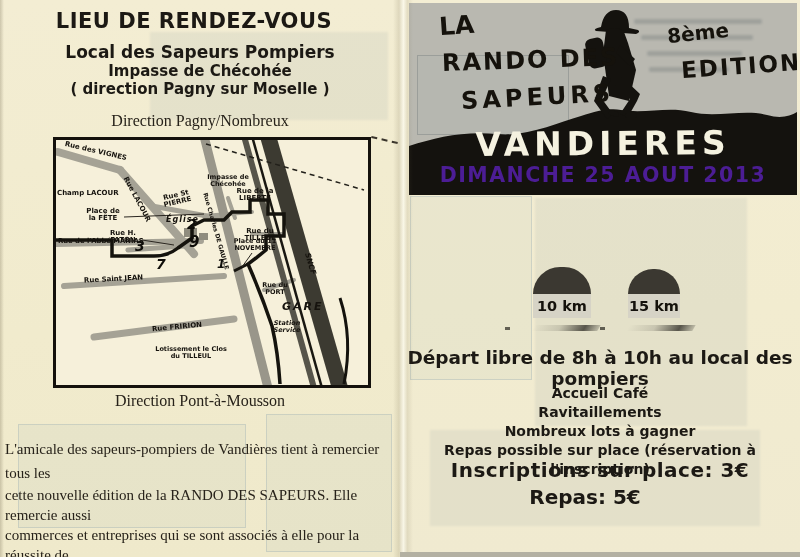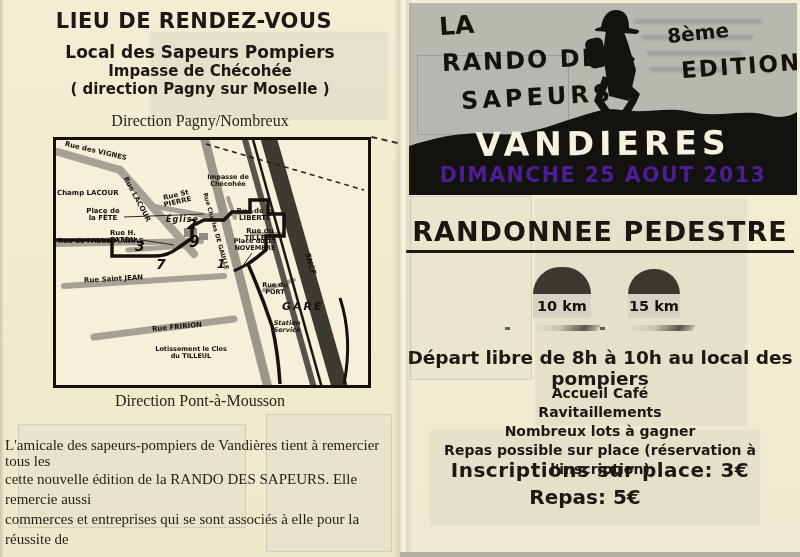--- a/index.html
+++ b/index.html
@@ -113,21 +113,21 @@
       </g>
     </svg>
     
     <span class="mlabel" style="left:8px;top:8px;transform:rotate(13deg);">Rue des VIGNES</span>
     <span class="mlabel" style="left:1px;top:50px;">Champ LACOUR</span>
     <span class="mlabel" style="left:72px;top:36px;transform:rotate(62deg);transform-origin:left top;">Rue LACOUR</span>
     <span class="mlabel mwrap" style="left:104px;top:52px;width:34px;transform:rotate(-13deg);">Rue St PIERRE</span>
     <span class="mlabel mwrap" style="left:150px;top:34px;width:44px;font-size:6.5px;">Impasse de Chécohée</span>
     <span class="mlabel mwrap" style="left:26px;top:68px;width:42px;">Place de la FÊTE</span>
     <span class="mlabel mit" style="left:110px;top:76px;font-size:8px;letter-spacing:1px;">Église</span>
-    <span class="mlabel mwrap" style="left:178px;top:68px;width:42px;">Rue de la LIBERTÉ</span>
+    <span class="mlabel mwrap" style="left:178px;top:48px;width:42px;">Rue de la LIBERTÉ</span>
     <span class="mlabel mwrap" style="left:186px;top:88px;width:36px;">Rue du TILLEUL</span>
     <span class="mlabel mwrap" style="left:50px;top:90px;width:34px;">Rue H. FATON</span>
     <span class="mlabel" style="left:2px;top:98px;font-size:6.8px;">Rue de l'Abbé MANIAS</span>
     <span class="mlabel" style="left:28px;top:136px;transform:rotate(-3deg);">Rue Saint JEAN</span>
     <span class="mlabel mwrap" style="left:174px;top:98px;width:50px;font-size:6.5px;">Place du 11 NOVEMBRE</span>
     <span class="mlabel mwrap" style="left:204px;top:142px;width:30px;font-size:6.5px;">Rue du PORT</span>
     <span class="mlabel mit" style="left:226px;top:161px;font-size:11px;letter-spacing:2px;">GARE</span>
     <span class="mlabel mit" style="left:243px;top:120px;transform:rotate(73deg);font-size:7.5px;">SNCF</span>
     <span class="mlabel" style="left:96px;top:184px;transform:rotate(-5deg);">Rue FRIRION</span>
     <span class="mlabel mwrap mit" style="left:212px;top:180px;width:38px;font-size:6.5px;">Station Service</span>
@@ -138,21 +138,21 @@
     <span class="mnum" style="left:100px;top:116px;">7</span>
     <span class="mnum" style="left:131px;top:76px;">2</span>
     <span class="mnum" style="left:133px;top:93px;font-size:15px;">9</span>
     <span class="mnum" style="left:161px;top:117px;font-size:12px;">1</span>
   </div>
   <div id="dash-out" class="abs"></div>
 
   <div class="serif abs ctr" style="top:392px;font-size:16px;">Direction Pont-à-Mousson</div>
 
   <div class="abs" style="left:5px;top:437px;width:392px;">
-    <div class="serif" style="font-size:15px;line-height:16px;">L'amicale des sapeurs-pompiers de Vandières tient à remercier tous les</div>
+    <div class="serif" style="font-size:15px;line-height:24px;">L'amicale des sapeurs-pompiers de Vandières tient à remercier tous les</div>
     <div class="serif" style="font-size:15px;line-height:20px;">cette nouvelle édition de la RANDO DES SAPEURS. Elle remercie aussi</div>
     <div class="serif" style="font-size:15px;line-height:20px;">commerces et entreprises qui se sont associés à elle pour la réussite de</div>
 
   </div>
 </div>
 
 <div id="right-page" class="page">
 
   <div class="ghost g-box abs" style="left:10px;top:196px;width:120px;height:182px;"></div>
   <div class="ghost g-panel abs" style="left:135px;top:198px;width:212px;height:228px;"></div>
@@ -181,23 +181,20 @@
 
     <span class="scratch" style="left:30px;top:8px;font-size:25px;transform:rotate(-4deg);">LA</span>
     <span class="scratch" style="left:33px;top:43px;font-size:24px;letter-spacing:2px;transform:rotate(-2deg);">RANDO DES</span>
     <span class="scratch" style="left:52px;top:80px;font-size:24px;letter-spacing:4px;transform:rotate(-3deg);">SAPEURS</span>
     <span class="scratch" style="left:258px;top:18px;font-size:20px;transform:rotate(-6deg);">8ème</span>
     <span class="scratch" style="left:272px;top:50px;font-size:23px;letter-spacing:2px;transform:rotate(-4deg);">EDITION</span>
     <span id="town" class="abs">VANDIERES</span>
     <span id="date" class="abs">DIMANCHE 25 AOUT 2013</span>
   </div>
 
-  <div id="event-title" class="abs">
-    <span class="hand">RANDONNEE PEDESTRE</span>
-  </div>
 
   <div class="milestone abs" style="left:133px;top:267px;">
     <div class="dome"></div>
     <div class="plinth">10 km</div>
     <div class="m-shadow"></div>
     <div class="m-dot"></div>
   </div>
   <div class="milestone abs" style="left:228px;top:269px;width:52px;">
     <div class="dome" style="height:25px;"></div>
     <div class="plinth">15 km</div>

